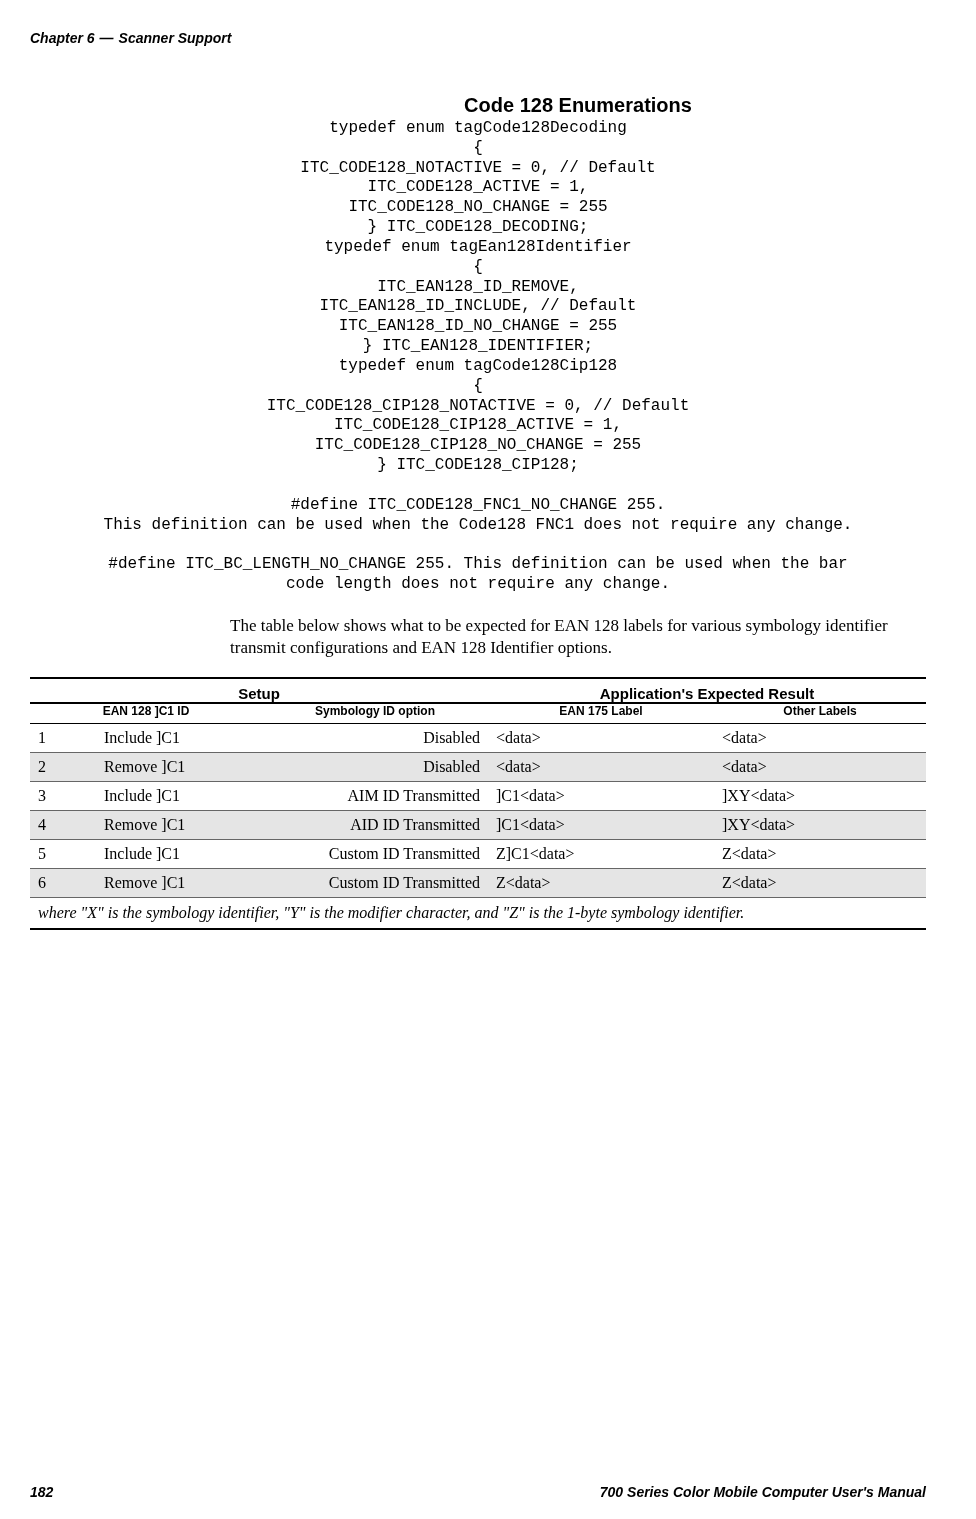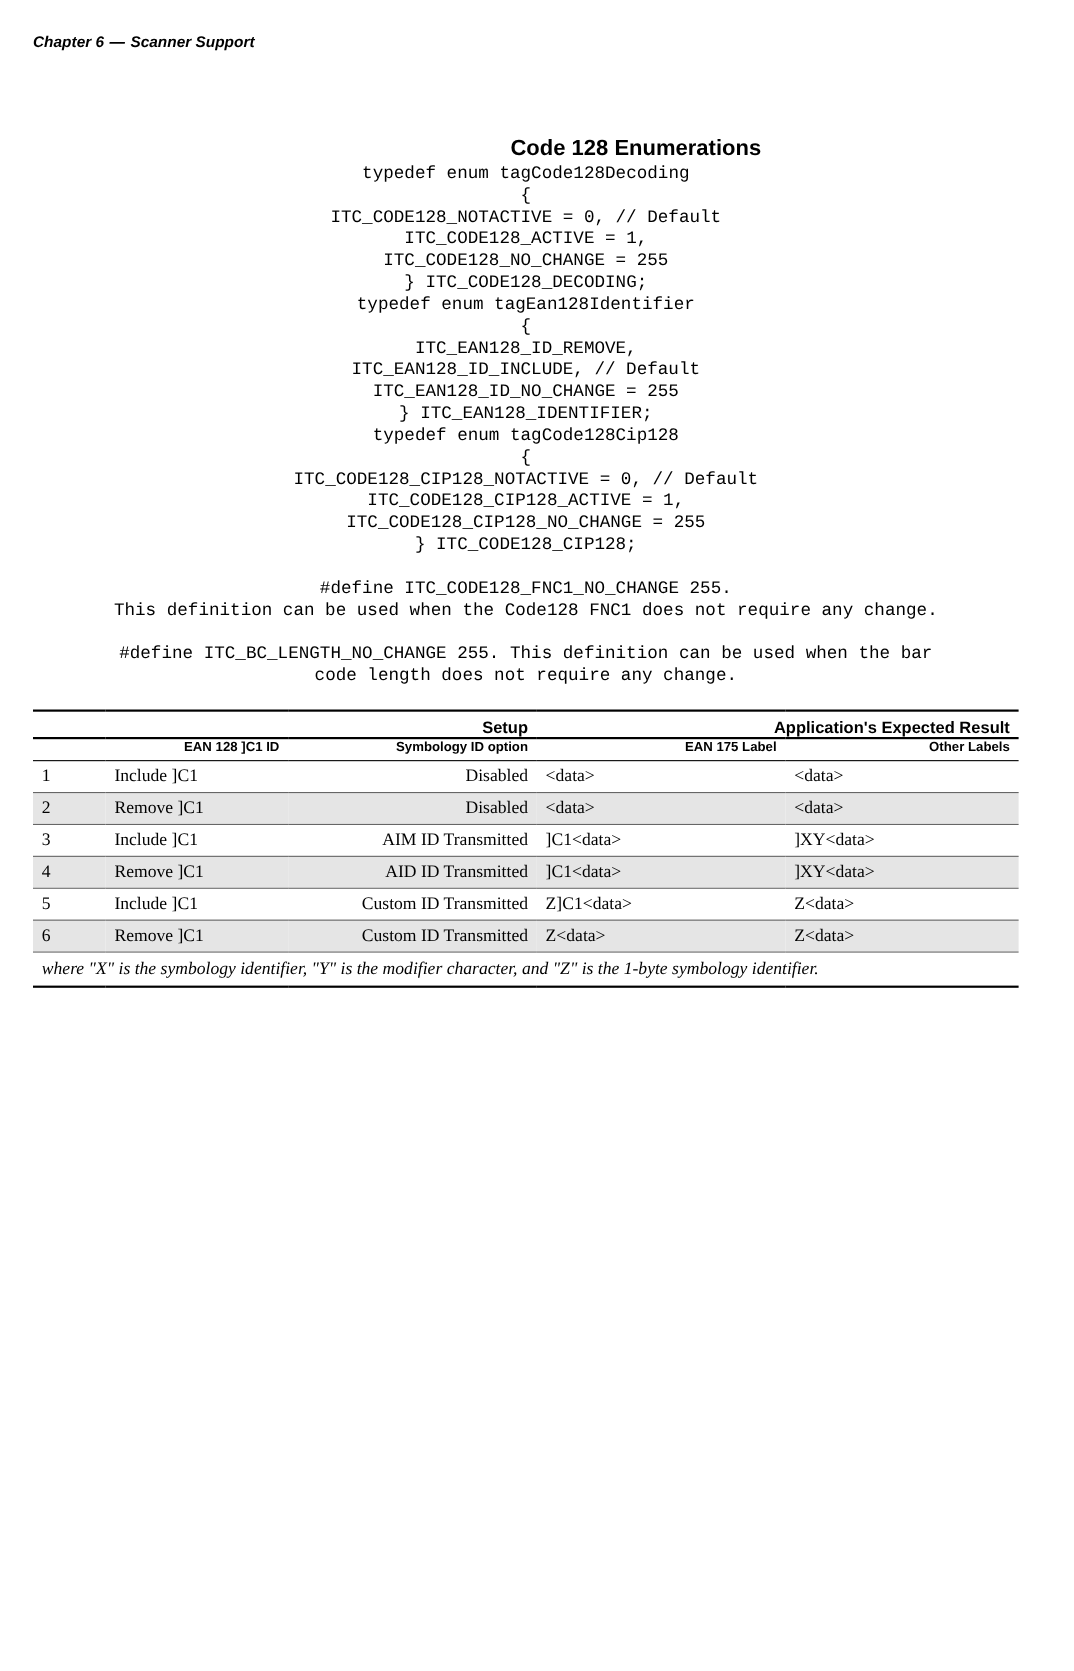--- a/index.html
+++ b/index.html
@@ -13,21 +13,21 @@
     .page {
       padding: 30px 50px 30px 30px;
       position: relative;
       min-height: 1460px;
     }
     .header {
       font-family: 'Helvetica Neue', Arial, sans-serif;
       font-weight: bold;
       font-size: 14px;
       font-style: italic;
-      margin-bottom: 78px;
+      margin-bottom: 48px;
     }
     .header .dash {
       padding: 0 5px;
     }
     .section-heading {
       font-family: 'Helvetica Neue', Arial, sans-serif;
       font-weight: bold;
       font-size: 20px;
       margin-left: 200px;
       margin-bottom: 2px;
@@ -50,21 +50,21 @@
     }
     table {
       width: 100%;
       border-collapse: collapse;
       font-size: 16px;
       margin-top: 8px;
     }
     thead th {
       font-family: 'Helvetica Neue', Arial, sans-serif;
       font-weight: bold;
-      text-align: right;
+      text-align: center;
       padding: 4px 8px;
       border-top: 2px solid #000;
     }
     thead tr.header-row-1 th {
       padding-top: 6px;
       padding-bottom: 0;
       font-size: 15px;
     }
     thead tr.header-row-2 th {
       border-bottom: 1px solid #000;
@@ -146,20 +146,21 @@
 ITC_CODE128_CIP128_ACTIVE = 1,
 ITC_CODE128_CIP128_NO_CHANGE = 255
 } ITC_CODE128_CIP128;
 
 #define ITC_CODE128_FNC1_NO_CHANGE 255.
 This definition can be used when the Code128 FNC1 does not require any change.
 
 #define ITC_BC_LENGTH_NO_CHANGE 255. This definition can be used when the bar
 code length does not require any change.</div>
 
+  <div class="body-text">The table below shows what to be expected for EAN 128 labels for various symbology identifier transmit configurations and EAN 128 Identifier options.</div>
 
   <table>
     <thead>
       <tr class="header-row-1">
         <th colspan="3">Setup</th>
         <th colspan="2">Application's Expected Result</th>
       </tr>
       <tr class="header-row-2">
         <th colspan="2">EAN 128 ]C1 ID</th>
         <th>Symbology ID option</th>
@@ -209,13 +210,17 @@
         <td class="col-sym">Custom ID Transmitted</td>
         <td class="col-label">Z&lt;data&gt;</td>
         <td>Z&lt;data&gt;</td>
       </tr>
       <tr class="footnote-row">
         <td colspan="5">where "X" is the symbology identifier, "Y" is the modifier character, and "Z" is the 1-byte symbology identifier.</td>
       </tr>
     </tbody>
   </table>
 
+  <div class="footer">
+    <span>182</span>
+    <span>700 Series Color Mobile Computer User's Manual</span>
+  </div>
 </div>
 
 </body></html>

